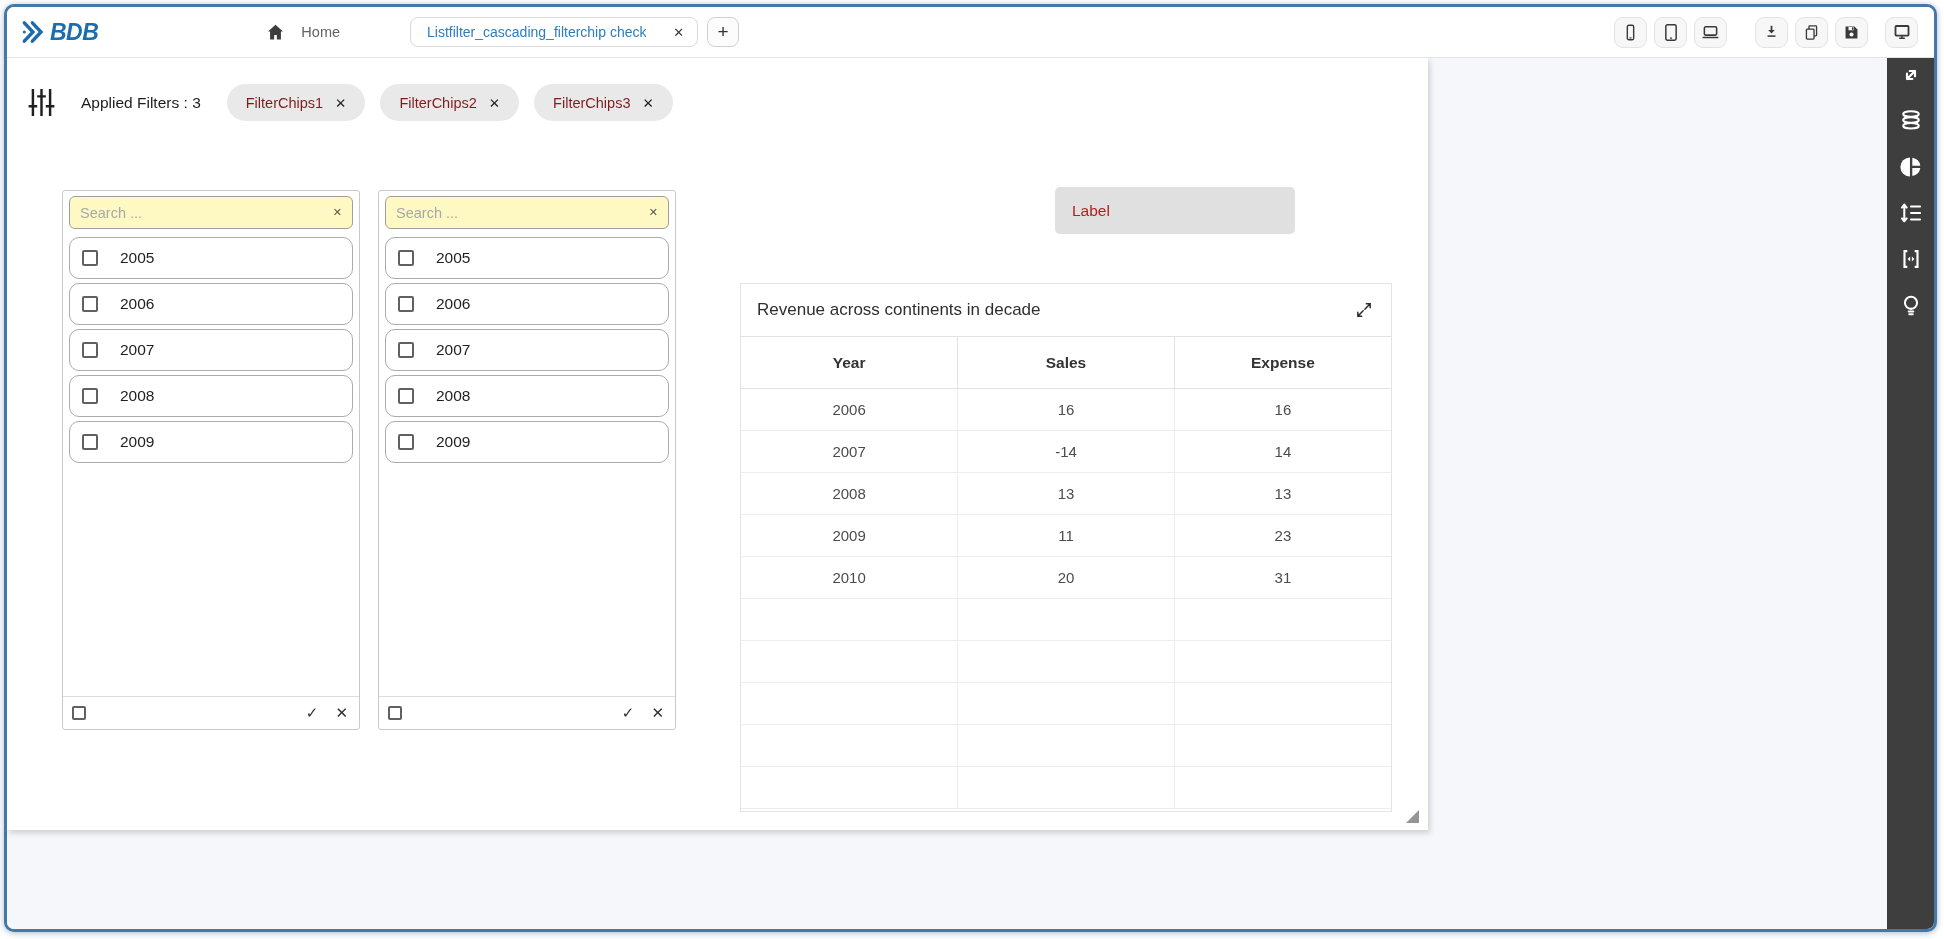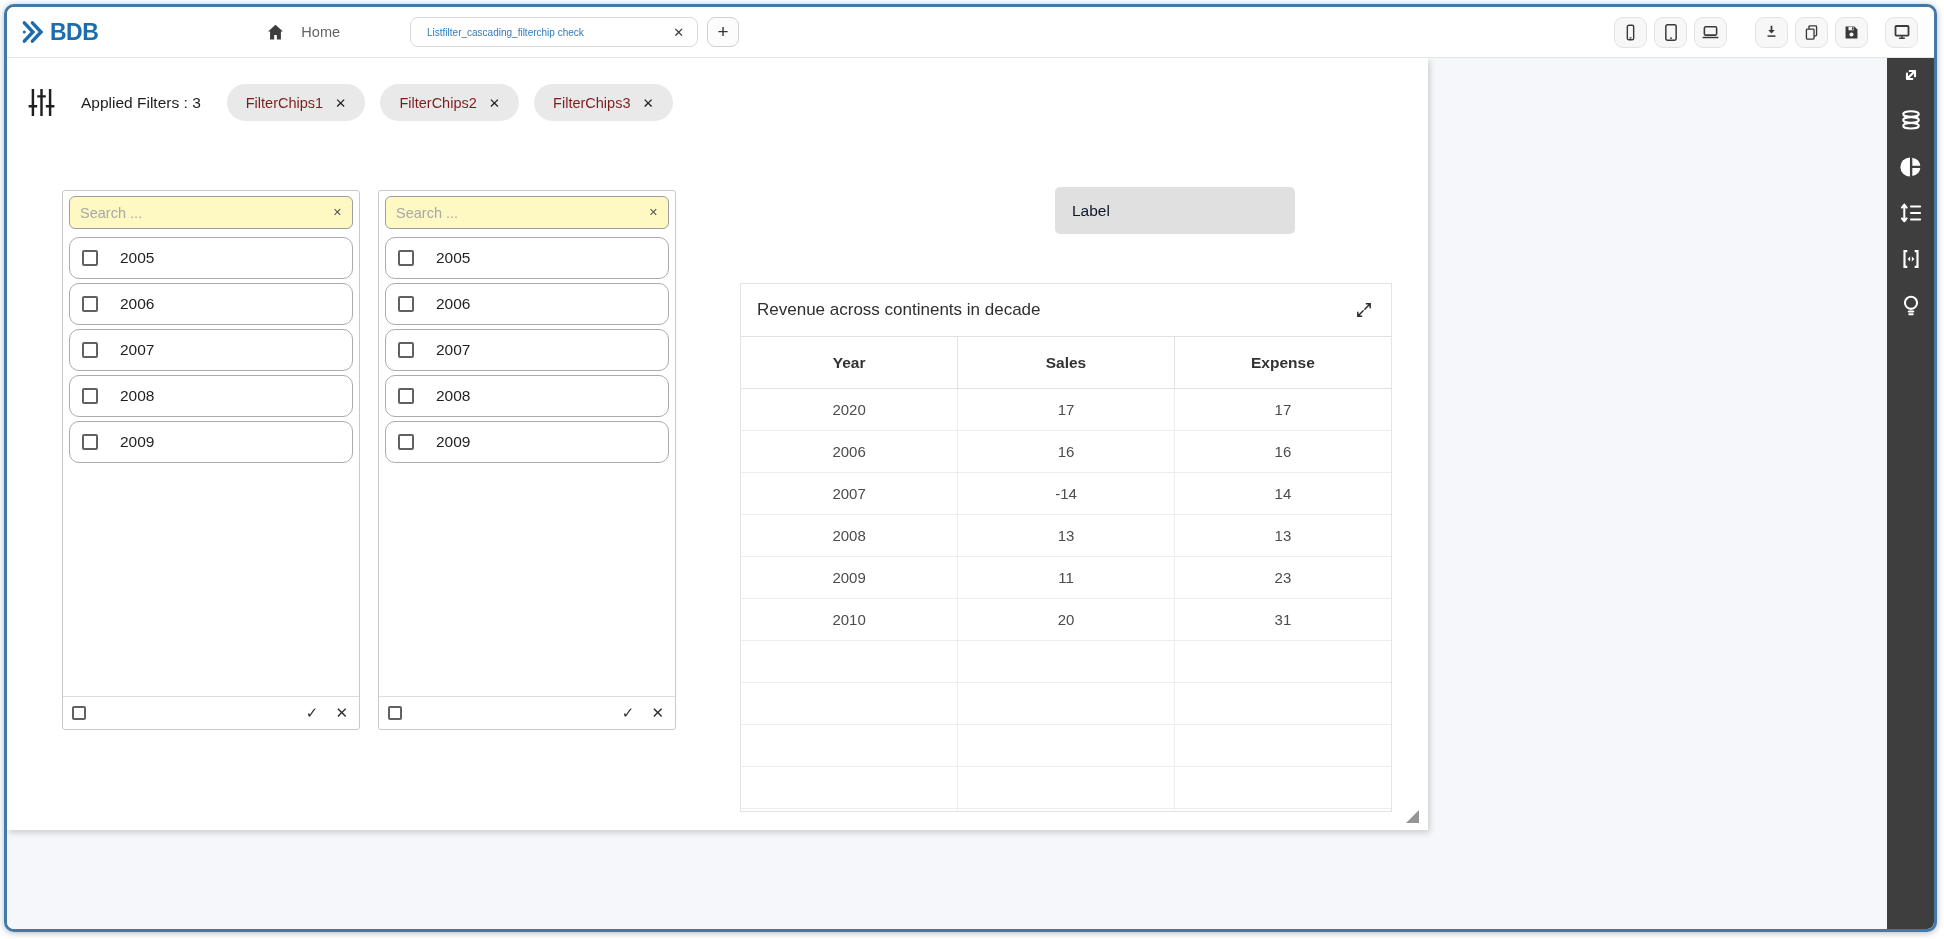--- a/index.html
+++ b/index.html
@@ -8,26 +8,26 @@
   *{box-sizing:border-box;}
 
   .window{position:absolute;left:4px;top:4px;width:1933px;height:928px;
     border:3px solid #4478a6;border-radius:10px;overflow:hidden;background:#f5f7fa;
     box-shadow:0 1px 6px rgba(60,100,140,.45);}
 
   
   .topbar{height:51px;background:#fff;border-bottom:1px solid #e4e4e4;
     display:flex;align-items:center;padding:0 16px 0 14px;position:relative;z-index:5;}
   .logo{display:flex;align-items:center;gap:3px;}
-  .logo-text{font-size:23px;font-weight:800;color:#1d6cae;letter-spacing:-.5px;}
+  .logo-text{font-size:23px;font-weight:800;font-style:italic;color:#1d6cae;letter-spacing:-.5px;}
   .home{margin-left:167px;display:flex;align-items:center;gap:15px;cursor:pointer;}
   .home-label{font-size:14.5px;color:#646464;}
   .tab{margin-left:70px;width:288px;height:30px;border:1px solid #d9d9d9;border-radius:8px;
     background:#fff;display:flex;align-items:center;padding:0 13px 0 16px;cursor:pointer;}
-  .tab-title{font-size:10px;color:#2e7cbe;white-space:nowrap;overflow:hidden;}
+  .tab-title{font-size:14px;color:#2e7cbe;white-space:nowrap;overflow:hidden;}
   .tab-x{margin-left:auto;font-size:13px;color:#3c3c3c;padding-left:8px;}
   .plus-btn{margin-left:9px;width:32px;height:30px;border:1px solid #d0d0d0;border-radius:8px;
     background:#fcfcfc;font-size:19px;color:#333;display:flex;align-items:center;justify-content:center;cursor:pointer;}
   .tb-right{margin-left:auto;display:flex;align-items:center;}
   .devices,.actions{display:flex;gap:7px;}
   .actions{margin-left:28px;}
   .monitor-wrap{margin-left:17px;}
   .tbtn{width:33px;height:31px;border:1px solid #e3e3e3;border-radius:9px;background:#f7f7f7;
     display:flex;align-items:center;justify-content:center;cursor:pointer;}
 
@@ -64,21 +64,21 @@
   .cbx{width:16px;height:16px;border:2px solid #616161;border-radius:2px;margin-left:12px;background:#fff;flex:none;}
   .lf-item-label{margin-left:22px;font-size:15.5px;color:#1f1f1f;}
   .lf-footer{position:absolute;left:0;right:0;bottom:0;height:33px;border-top:1px solid #dcdcdc;
     display:flex;align-items:center;}
   .cbx-sm{width:14px;height:14px;margin-left:9px;}
   .lf-foot-icons{margin-left:auto;display:flex;gap:17px;margin-right:11px;font-size:15px;color:#2f2f2f;}
   .lf-foot-icons span{cursor:pointer;}
 
   
   .label-box{position:absolute;left:1048px;top:129px;width:240px;height:47px;background:#e0e0e0;
-    border-radius:5px;display:flex;align-items:center;padding-left:17px;font-size:15.5px;color:#0f172a;}
+    border-radius:5px;display:flex;align-items:center;padding-left:17px;font-size:15.5px;color:#b91c1c;}
 
   
   .table-card{position:absolute;left:733px;top:225px;width:652px;height:529px;border:1px solid #e4e4e4;
     background:#fff;overflow:hidden;}
   .tc-title{height:52px;display:flex;align-items:center;padding:0 17px 0 16px;}
   .tc-title-text{font-size:17px;font-weight:400;color:#2f2f2f;}
   .tc-expand{margin-left:auto;cursor:pointer;display:flex;}
   .table-card table{width:100%;border-collapse:collapse;table-layout:fixed;}
   .table-card th{height:52px;font-size:15.5px;font-weight:700;color:#333;
     border-top:1px solid #e2e2e2;border-bottom:1px solid #e2e2e2;border-right:1px solid #e2e2e2;text-align:center;}
@@ -289,25 +289,20 @@
         <table>
           <thead>
               <tr id="thead-row">
                 <th>Year</th>
                 <th>Sales</th>
                 <th>Expense</th>
               </tr>
             </thead>
           <tbody id="tbody">
               <tr>
-                <td>2020</td>
-                <td>17</td>
-                <td>17</td>
-              </tr>
-              <tr>
                 <td>2006</td>
                 <td>16</td>
                 <td>16</td>
               </tr>
               <tr>
                 <td>2007</td>
                 <td>-14</td>
                 <td>14</td>
               </tr>
               <tr>

